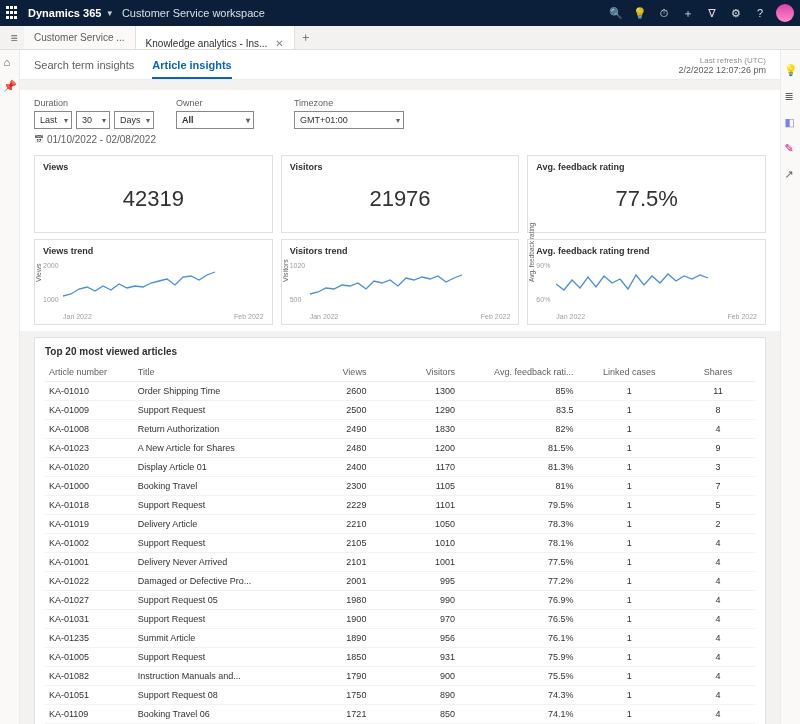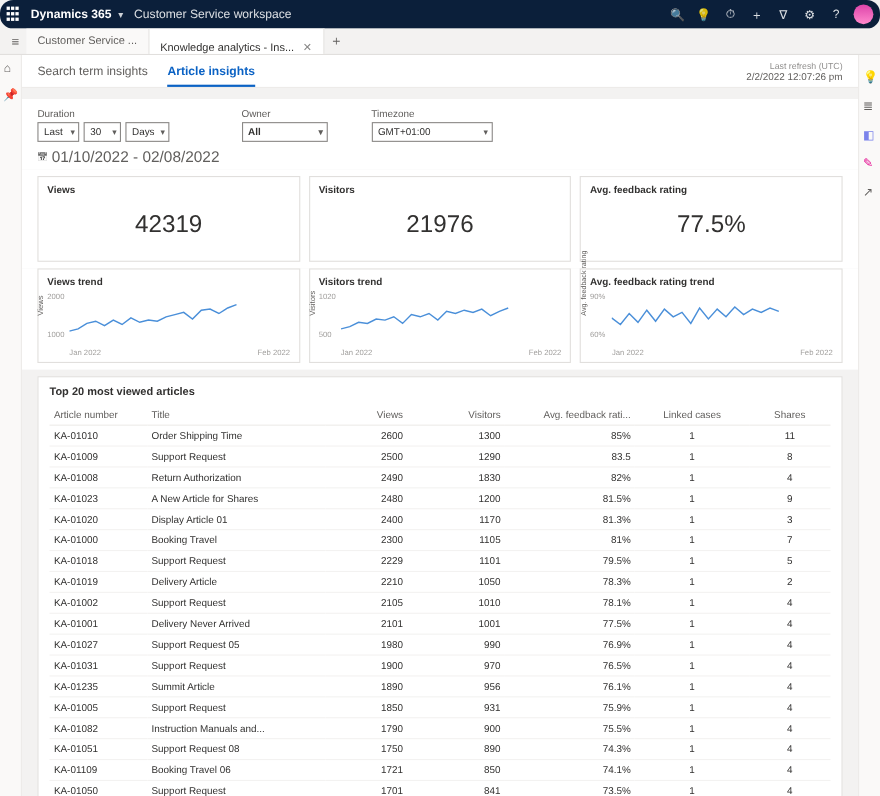--- a/index.html
+++ b/index.html
@@ -1,19 +1,19 @@
 <!DOCTYPE html>
 <html><head>
 <meta charset="utf-8">
 <style>
 * { box-sizing: border-box; margin: 0; padding: 0; }
 body { font-family: "Segoe UI", Arial, sans-serif; font-size: 11px; background: #f3f2f1; color: #323130; width: 800px; height: 724px; overflow: hidden; }
 
 
-.topbar { background: #0b1f3a; color: #fff; height: 26px; display: flex; align-items: center; padding: 0 6px; font-size: 11px; border-radius: 12px; }
+.topbar { background: #0b1f3a; color: #fff; height: 26px; display: flex; align-items: center; padding: 0 6px; font-size: 11px; }
 .topbar .waffle { width: 14px; height: 14px; margin-right: 8px; display: flex; flex-wrap: wrap; gap: 1px; }
 .topbar .waffle span { width: 3px; height: 3px; background: #fff; }
 .topbar .brand { font-weight: 600; margin-right: 6px; }
 .topbar .chev { font-size: 9px; opacity: .8; margin-right: 10px; }
 .topbar .ws-name { opacity: .85; }
 .topbar .spacer { flex: 1; }
 .topbar .ticon { width: 24px; height: 24px; display: flex; align-items: center; justify-content: center; opacity: .85; cursor: pointer; }
 .topbar .avatar { width: 18px; height: 18px; border-radius: 50%; background: linear-gradient(#d4a, #f8c); margin-left: 4px; }
 
 
@@ -43,21 +43,21 @@
 
 
 .filters { display: flex; gap: 20px; padding: 8px 14px 4px; background: #fff; font-size: 10px; margin-top: 10px; }
 .fgroup { display: flex; flex-direction: column; gap: 3px; }
 .fgroup .flabel { font-size: 9px; color: #605e5c; }
 .fgroup .frow { display: flex; gap: 4px; }
 .sel { border: 1px solid #8a8886; background: #fff; height: 18px; font-size: 9px; padding: 0 14px 0 5px; display: flex; align-items: center; position: relative; cursor: pointer; color: #323130; }
 .sel::after { content: "▾"; position: absolute; right: 3px; font-size: 8px; color: #605e5c; }
 .sel.wide { width: 78px; font-weight: bold; }
 .sel.wider { width: 110px; }
-.daterange { font-size: 14px; color: #605e5c; margin-top: 2px; display: flex; align-items: center; gap: 3px; }
+.daterange { font-size: 10px; color: #605e5c; margin-top: 2px; display: flex; align-items: center; gap: 3px; }
 .daterange::before { content: "📅"; font-size: 8px; filter: grayscale(1); }
 
 
 .cards { padding: 6px 14px; display: flex; gap: 8px; background: #fff; }
 .cards.trend { padding-top: 0; }
 .card { flex: 1; border: 1px solid #e1dfdd; background: #fff; padding: 6px 8px; }
 .card .ctitle { font-size: 9px; font-weight: 600; color: #323130; }
 .card.big { height: 78px; display: flex; flex-direction: column; }
 .card.big .cval { flex: 1; display: flex; align-items: center; justify-content: center; font-size: 22px; font-weight: 400; }
 .card.trend { height: 86px; position: relative; }
@@ -308,20 +308,29 @@
             <tr>
               <td>KA-01001</td>
               <td>Delivery Never Arrived</td>
               <td class="num">2101</td>
               <td class="num">1001</td>
               <td class="num">77.5%</td>
               <td class="ctr">1</td>
               <td class="ctr">4</td>
             </tr>
             <tr>
+              <td>KA-01022</td>
+              <td>Damaged or Defective Pro...</td>
+              <td class="num">2001</td>
+              <td class="num">995</td>
+              <td class="num">77.2%</td>
+              <td class="ctr">1</td>
+              <td class="ctr">4</td>
+            </tr>
+            <tr>
               <td>KA-01027</td>
               <td>Support Request 05</td>
               <td class="num">1980</td>
               <td class="num">990</td>
               <td class="num">76.9%</td>
               <td class="ctr">1</td>
               <td class="ctr">4</td>
             </tr>
             <tr>
               <td>KA-01031</td>

